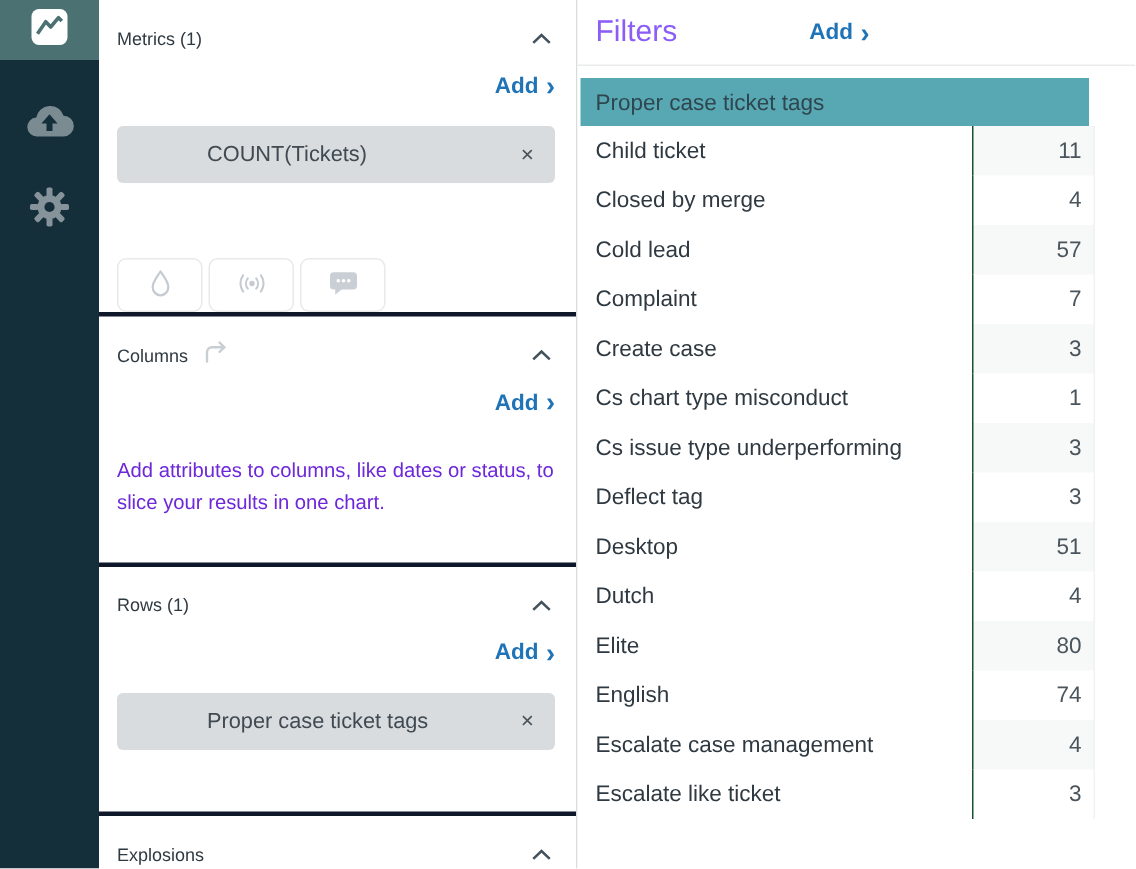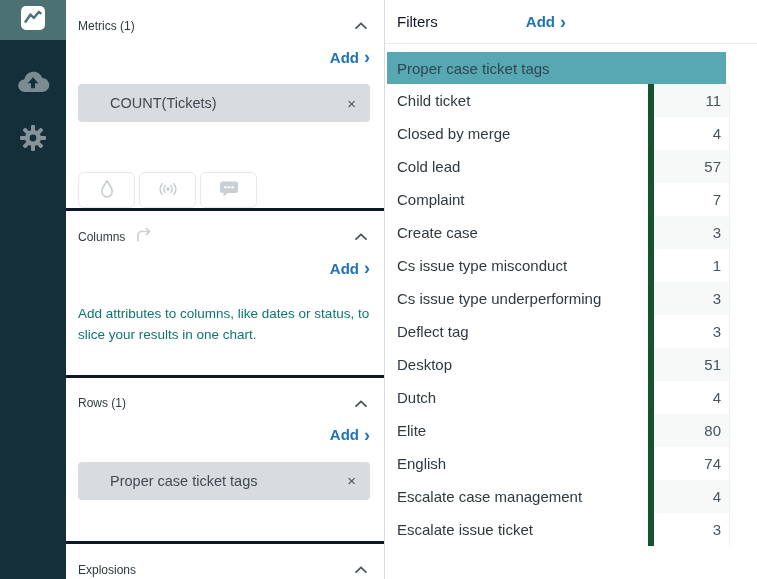--- a/index.html
+++ b/index.html
@@ -25,47 +25,47 @@
   .sec-explosions { flex:1; }
   .sec-head { display:flex; align-items:center; height:19px; }
   .sec-title { font-size:12px; color:#2f3941; }
   .collapse-btn { margin-left:auto; background:none; border:none; cursor:pointer; padding:2px; display:flex; }
   .swap-btn { background:none; border:none; cursor:pointer; margin-left:8px; display:flex; align-items:center; }
   .add-row { display:flex; justify-content:flex-end; margin-top:12px; height:20px; }
   .add-link { color:#1f73b7; font-size:15px; text-decoration:none; display:flex; align-items:center; cursor:pointer;font-weight:bold; }
   .add-link .chev { font-size:18px; margin-left:5px; line-height:14px; }
   .chip { margin-top:17px; height:38px; background:#d8dcde; border-radius:4px;
           display:flex; align-items:center; cursor:grab; }
-  .chip-label { padding-left:32px; font-size:14.5px; color:#414a52; }
+  .chip-label { padding-left:32px; font-size:14.5px; color:#414a52;margin-left:28px; }
   .chip-close { margin-left:auto; margin-right:14px; border:none; background:none; cursor:pointer;
                 font-size:15px; color:#49545c; line-height:1; }
   .tools-row { margin-top:50px; display:flex; gap:4px; }
   .tool-btn { width:57px; height:36px; border:1px solid #e7e9eb; border-radius:6px; background:#fff;
               display:flex; align-items:center; justify-content:center; cursor:pointer; }
-  .help-text { margin-top:26px; font-size:13.5px; line-height:1.55; color:#0f766e; max-width:300px; }
+  .help-text { margin-top:26px; font-size:13.5px; line-height:1.55; color:#6d28d9; max-width:300px; }
 
   
   .results { flex:1; background:#fff; display:flex; flex-direction:column; }
   .filters-bar { height:44px; border-bottom:1px solid #e9ebed; display:flex; align-items:center;
                  padding:0 14px 0 12px; flex:0 0 44px; }
-  .filters-title { font-size:15px; color:#0f172a; }
+  .filters-title { font-size:20px; color:#8b5cf6; }
   .filters-bar .add-link { margin-left:88px; }
 
   .table-wrap { margin:8px 0 0 2px; width:343px; }
   .t-head { display:flex; height:32px; }
   .t-head-cell { background:#57a8b2; color:#2f4650; font-size:15px; display:flex; align-items:center; cursor:pointer; }
   .t-head-attr { flex:1; padding-left:10px; }
   .t-head-gap { width:4px; background:#fff; }
   .t-head-val { width:82px; justify-content:flex-end; padding-right:8px; }
   .t-body { }
   .t-row { display:flex; height:33px; cursor:pointer;gap:32px; }
   .t-cell-label { flex:1; display:flex; align-items:center; padding-left:10px;
                   font-size:15px; color:#2f3941; }
   .t-cell-val { width:82px; display:flex; align-items:center; justify-content:flex-end; padding-right:8px;
-                font-size:15px; color:#49545c; border-left:6px solid #14532d; border-right:1px solid #f0f1f2; }
+                font-size:15px; color:#49545c; border-left:1px solid #14532d; border-right:1px solid #f0f1f2; }
   .t-body > .t-row:nth-child(odd) .t-cell-val { background:#f7f8f8; }
 </style>
 </head>
 <body>
 
 <div class="app">
 
   <nav class="sidebar">
     <div class="side-item active">
       <span>
@@ -265,21 +265,21 @@
             <div class="t-cell-label">Complaint</div>
             <div class="t-cell-val">7</div>
           </div>
 
           <div class="t-row">
             <div class="t-cell-label">Create case</div>
             <div class="t-cell-val">3</div>
           </div>
 
           <div class="t-row">
-            <div class="t-cell-label">Cs issue type misconduct</div>
+            <div class="t-cell-label">Cs chart type misconduct</div>
             <div class="t-cell-val">1</div>
           </div>
 
           <div class="t-row">
             <div class="t-cell-label">Cs issue type underperforming</div>
             <div class="t-cell-val">3</div>
           </div>
 
           <div class="t-row">
             <div class="t-cell-label">Deflect tag</div>
@@ -306,20 +306,20 @@
             <div class="t-cell-label">English</div>
             <div class="t-cell-val">74</div>
           </div>
 
           <div class="t-row">
             <div class="t-cell-label">Escalate case management</div>
             <div class="t-cell-val">4</div>
           </div>
 
           <div class="t-row">
-            <div class="t-cell-label">Escalate issue ticket</div>
+            <div class="t-cell-label">Escalate like ticket</div>
             <div class="t-cell-val">3</div>
           </div>
         </div>
     </div>
 
   </main>
 </div>
 
 </body></html>

